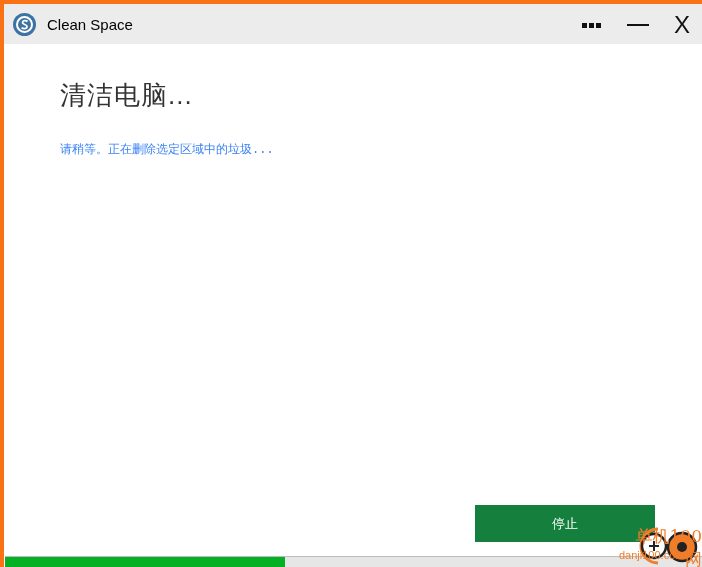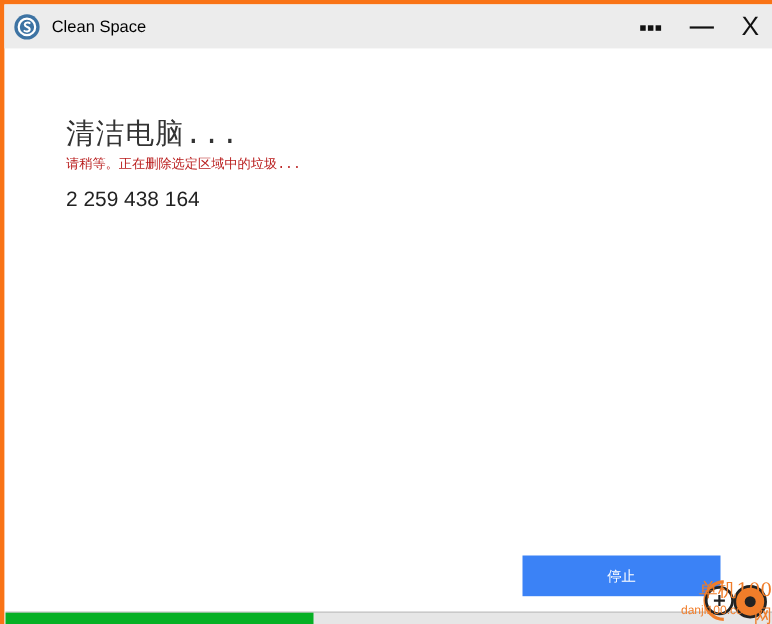--- a/index.html
+++ b/index.html
@@ -8,24 +8,24 @@
   .titlebar { position: absolute; left: 0; top: 0; right: 0; height: 40px; background: #ececec; }
   .app-icon { position: absolute; left: 9px; top: 9px; width: 23px; height: 23px; border-radius: 50%; background: #3d73a3; }
   .app-icon svg { position: absolute; left: 0; top: 0; }
   .app-title { position: absolute; left: 43px; top: 12px; font-size: 15px; color: #000; }
   .tb-btn { position: absolute; top: 6px; width: 36px; height: 30px; cursor: pointer; }
   .more-btn { left: 569px; }
   .more-btn span { position: absolute; top: 13px; width: 5px; height: 5px; background: #111; }
   .min-btn { left: 615px; }
   .min-btn span { position: absolute; left: 8px; top: 14px; width: 22px; height: 2px; background: #111; }
   .close-btn { left: 660px; font-size: 24px; color: #111; text-align: center; line-height: 30px; }
-  .heading { position: absolute; left: 56px; top: 100px; font-size: 26px; color: #333; font-weight: normal; letter-spacing: 1px; font-family: Liberation Mono, monospace; }
-  .status { position: absolute; left: 56px; top: 137px; font-size: 12px; color: #b91c1c; font-family: Liberation Mono, monospace; }
+  .heading { position: absolute; left: 56px; top: 74px; font-size: 26px; color: #333; font-weight: normal; letter-spacing: 1px; }
+  .status { position: absolute; left: 56px; top: 137px; font-size: 12px; color: #3b82f6; font-family: Liberation Mono, monospace; }
   .count { position: absolute; left: 56px; top: 167px; font-size: 19px; color: #222; }
-  .stop-btn { position: absolute; left: 471px; top: 501px; width: 180px; height: 37px; background: #3b82f6; color: #fff; font-size: 13px; text-align: center; line-height: 37px; cursor: pointer; }
+  .stop-btn { position: absolute; left: 471px; top: 501px; width: 180px; height: 37px; background: #15803d; color: #fff; font-size: 13px; text-align: center; line-height: 37px; cursor: pointer; }
   .progress { position: absolute; left: 1px; top: 552px; width: 699px; height: 12px; background: #e6e6e6; border-top: 1px solid #bcbcbc; }
   .progress-fill { position: absolute; left: 0; top: 0; height: 12px; background: #06b025; }
   .watermark { position: absolute; left: 553px; top: 525px; width: 149px; height: 42px; text-align: right; }
   .wm-text1 { position: absolute; left: 66px; top: 0px; font-size: 17px; color: #f07d2a; font-family: "DejaVu Serif", serif; }
   .wm-text2 { position: absolute; left: 66px; top: 24px; font-size: 11px; color: #f07d2a; font-family: Liberation Sans, sans-serif; }
 </style>
 </head>
 <body>
 
 <div class="window">
@@ -44,21 +44,20 @@
       <span style="left:23px"></span>
     </div>
     <div class="tb-btn min-btn">
       <span></span>
     </div>
     <div class="tb-btn close-btn">X</div>
   </div>
 
   <div class="heading">清洁电脑...</div>
   <div class="status">请稍等。正在删除选定区域中的垃圾...</div>
-  <div class="count">2 259 438 164</div>
 
   <div class="stop-btn">停止</div>
 
   <div class="progress">
     <div class="progress-fill" id="pfill" style="width: 40%; background: rgb(6, 176, 37);"></div>
   </div>
 </div>
 
 <div class="watermark">
   <svg width="66" height="42" viewBox="0 0 66 42">

